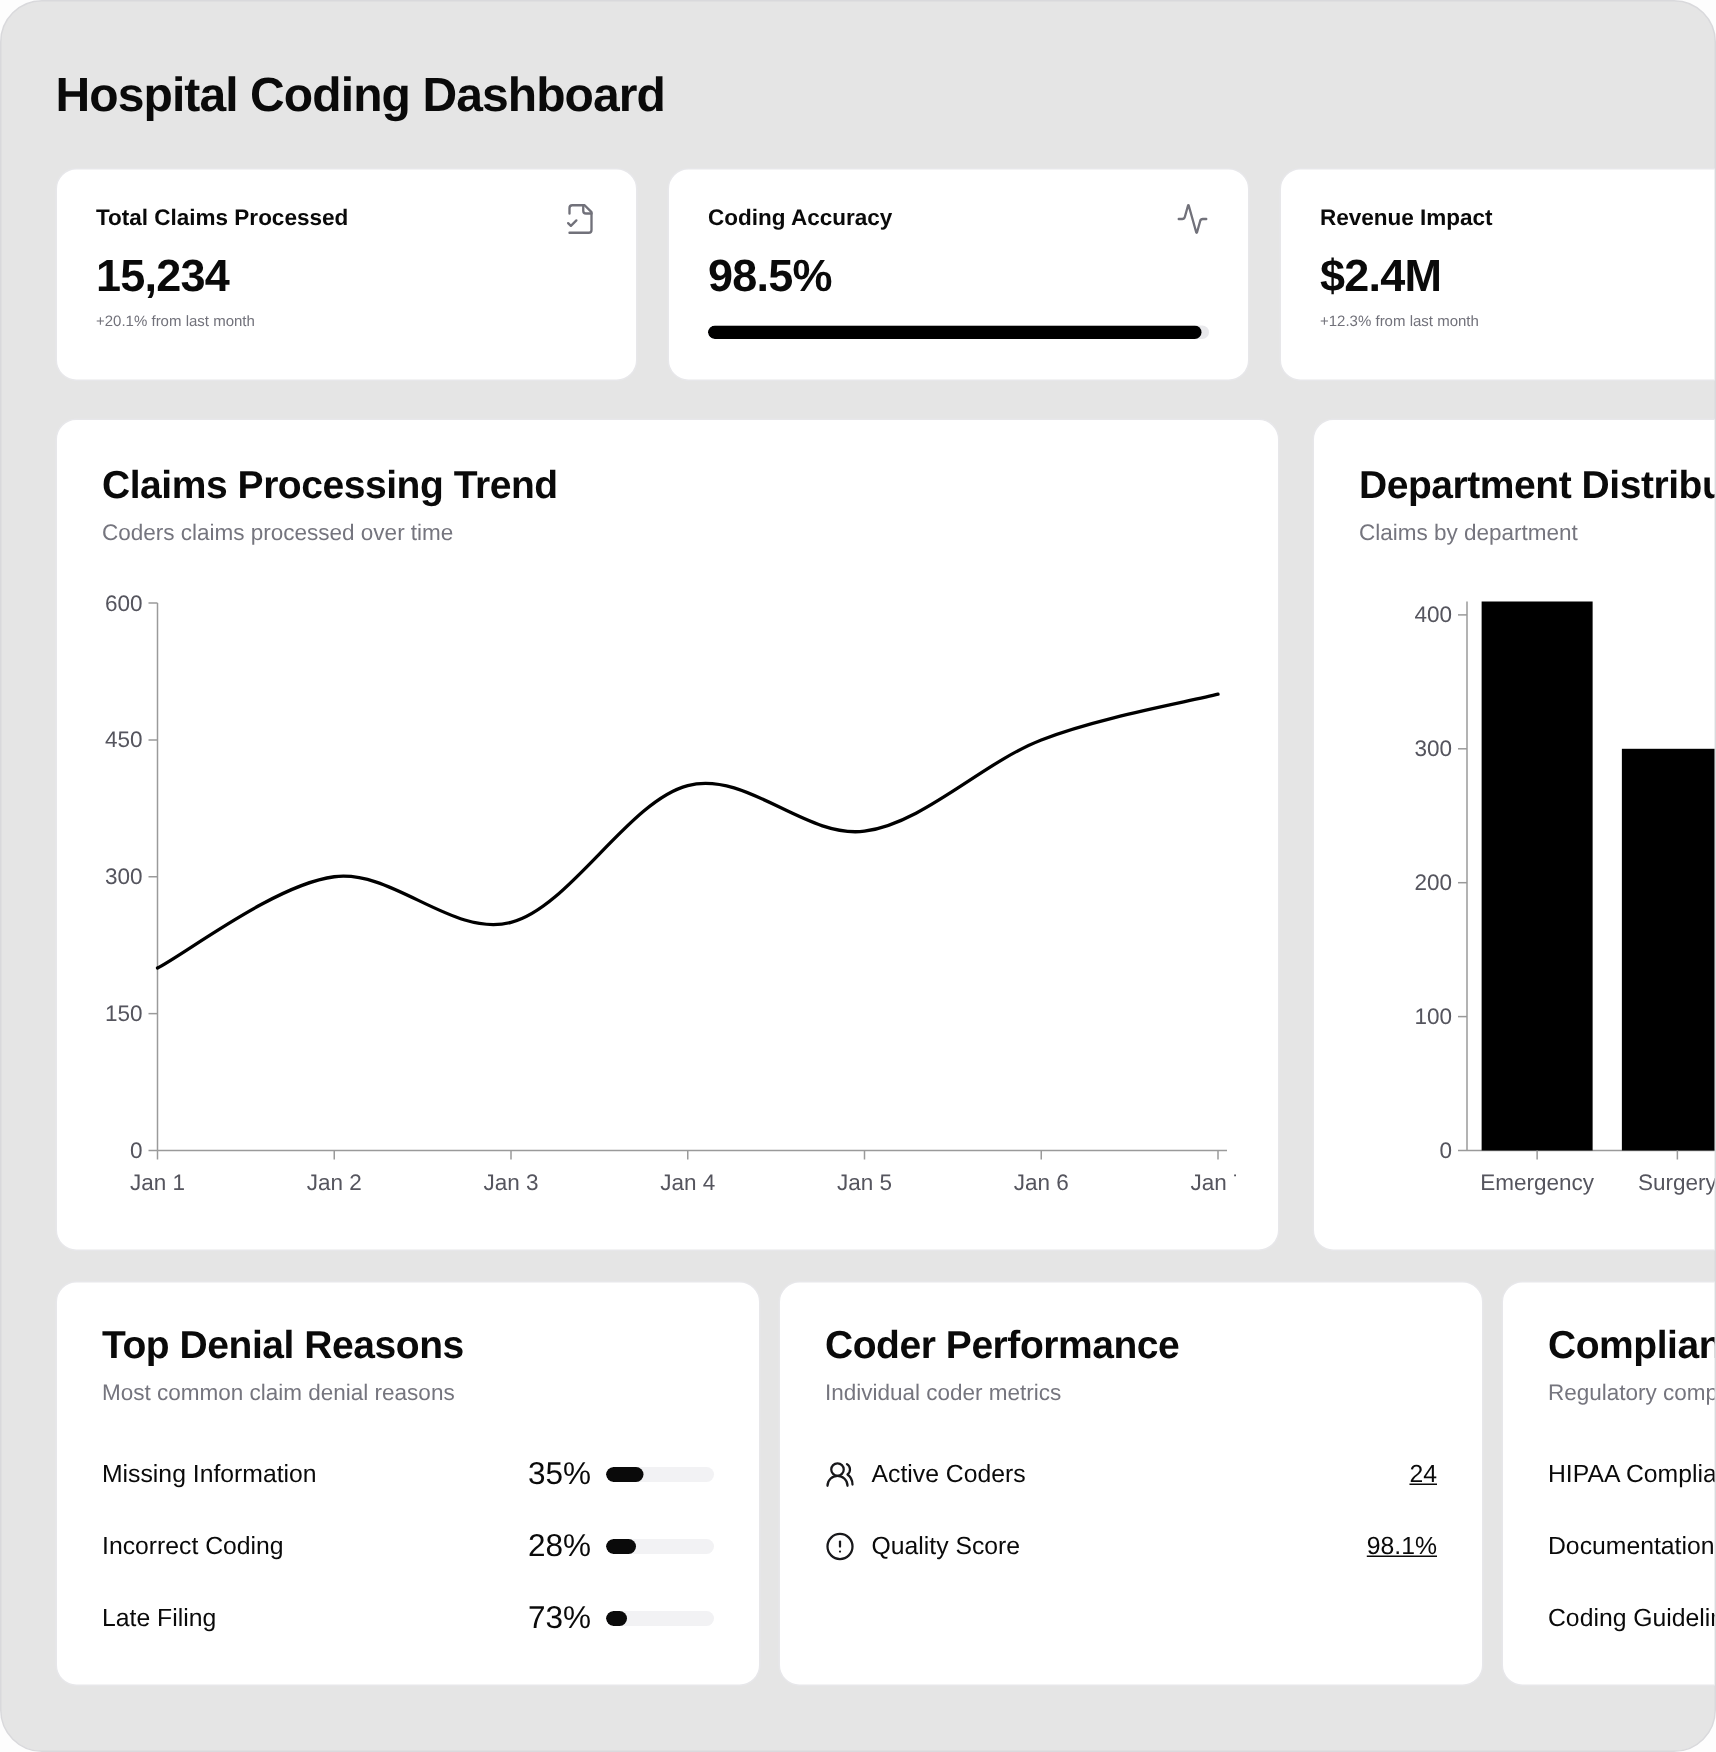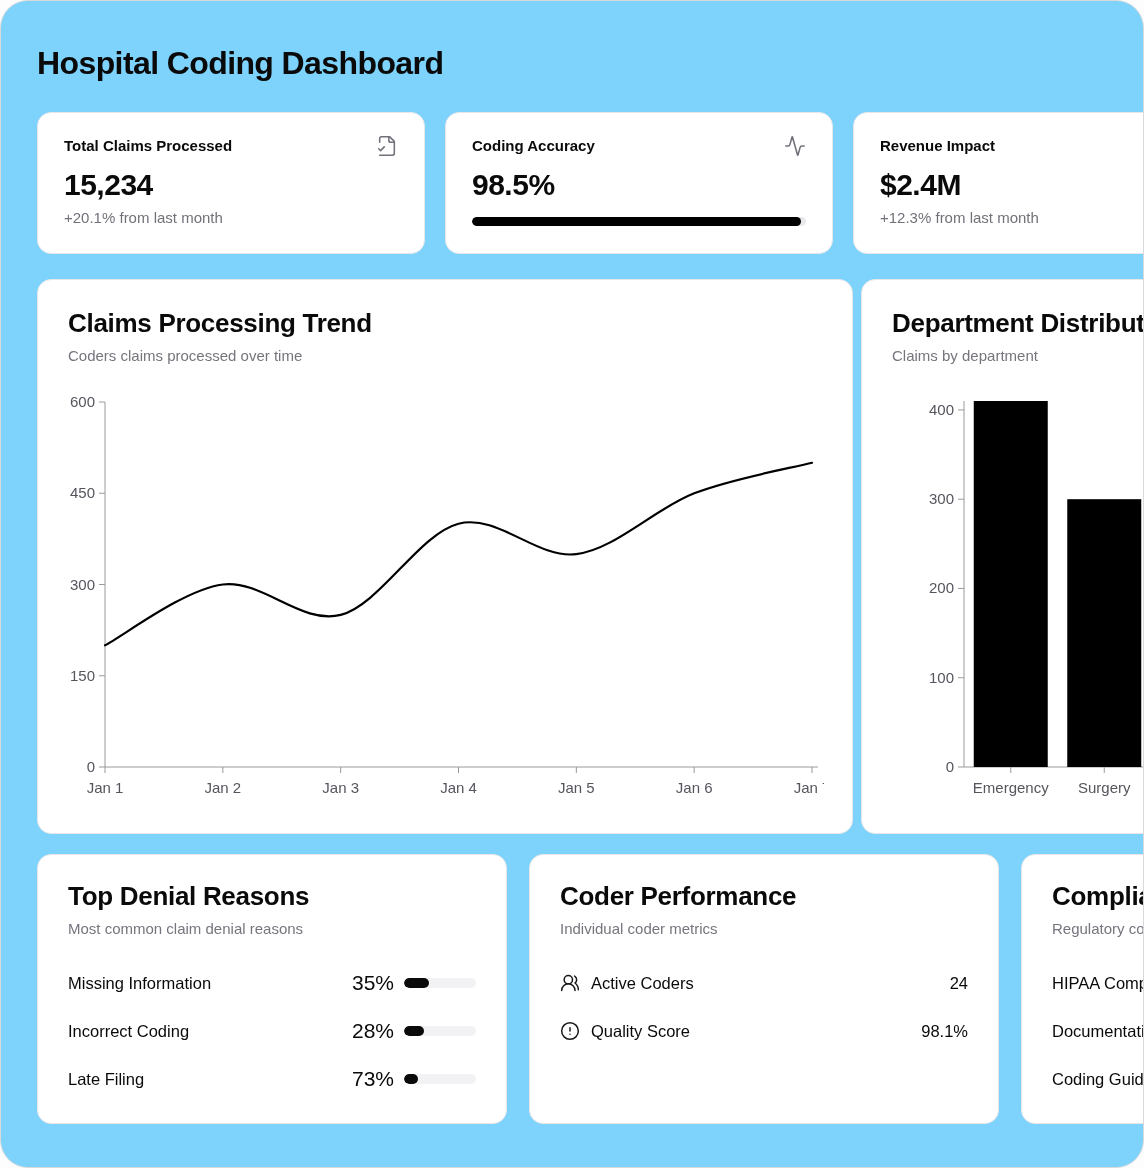--- a/index.html
+++ b/index.html
@@ -1,54 +1,54 @@
 <!DOCTYPE html>
 <html><head>
 <meta charset="utf-8">
 <style>
   html,body{margin:0;padding:0;background:#fdfdfd;}
   .page{
     position:relative;width:1144px;height:1168px;box-sizing:border-box;
-    background:#7dd3fc;border:1px solid #d9d9dc;border-radius:28px;overflow:hidden;
+    background:#e5e5e5;border:1px solid #d9d9dc;border-radius:28px;overflow:hidden;
     font-family:"Liberation Sans",sans-serif;color:#0a0a0a;
   }
   .page-title{margin:44px 0 0 36px;font-size:32px;font-weight:800;letter-spacing:-0.6px;white-space:nowrap;}
   .row{display:flex;}
   .card{background:#fff;border:1px solid #e7e7ea;border-radius:14px;box-sizing:border-box;flex:none;white-space:nowrap;}
   
   .stats-row{margin:30px 0 0 36px;gap:20px;}
   .stat-card{width:388px;height:142px;padding:24px 26px;}
   .stat-head{display:flex;justify-content:space-between;align-items:flex-start;}
   .stat-label{font-size:15px;font-weight:600;}
   .stat-icon{width:22px;height:22px;color:#71717a;margin-top:-2px;}
   .stat-value{font-size:30px;font-weight:800;margin-top:11px;letter-spacing:-0.5px;}
-  .stat-delta{font-size:15px;color:#71717a;margin-top:7px;}
+  .stat-delta{font-size:10px;color:#71717a;margin-top:7px;}
   .stat-progress{margin-top:15px;height:9px;border-radius:5px;background:#e9e9ec;overflow:hidden;}
   .stat-progress-fill{height:100%;background:#000;border-radius:5px;}
   
-  .charts-row{margin:25px 0 0 36px;gap:8px;}
+  .charts-row{margin:25px 0 0 36px;gap:22px;}
   .chart-card{height:555px;padding:28px 30px;}
   .chart-card.trend{width:816px;}
   .chart-card.dept{width:440px;}
   .card-title{font-size:26px;font-weight:800;letter-spacing:-0.3px;}
   .card-subtitle{font-size:15px;color:#75757e;margin-top:8px;}
   svg.chart{display:block;margin-top:28px;}
   svg.chart text{font-family:"Liberation Sans",sans-serif;}
   
-  .bottom-row{margin:20px 0 0 36px;gap:22px;align-items:flex-end;}
+  .bottom-row{margin:20px 0 0 36px;gap:12px;align-items:flex-end;}
   .bottom-card{height:270px;padding:26px 30px;}
   .bottom-card.denials,.bottom-card.coders{width:470px;}
   .bottom-card.compliance{width:440px;}
   .metric-list{margin-top:22px;}
   .metric-row{display:flex;align-items:center;justify-content:space-between;height:48px;font-size:16.5px;}
   .metric-left{display:flex;align-items:center;gap:11px;}
   .metric-icon{width:20px;height:20px;color:#18181b;flex:none;}
   .metric-right{display:flex;align-items:center;gap:10px;}
   .metric-pct{font-size:21px;font-weight:500;}
-  .metric-value{font-size:16.5px;font-weight:500;}
+  .metric-value{font-size:16.5px;font-weight:500;text-decoration:underline;}
   .mini-progress{width:72px;height:10px;border-radius:5px;background:#f2f2f4;overflow:hidden;}
   .mini-progress-fill{height:100%;background:#0a0a0a;border-radius:5px;}
 </style>
 </head>
 <body>
 
 <div class="page">
 
   <h1 class="page-title">Hospital Coding Dashboard</h1>
 

